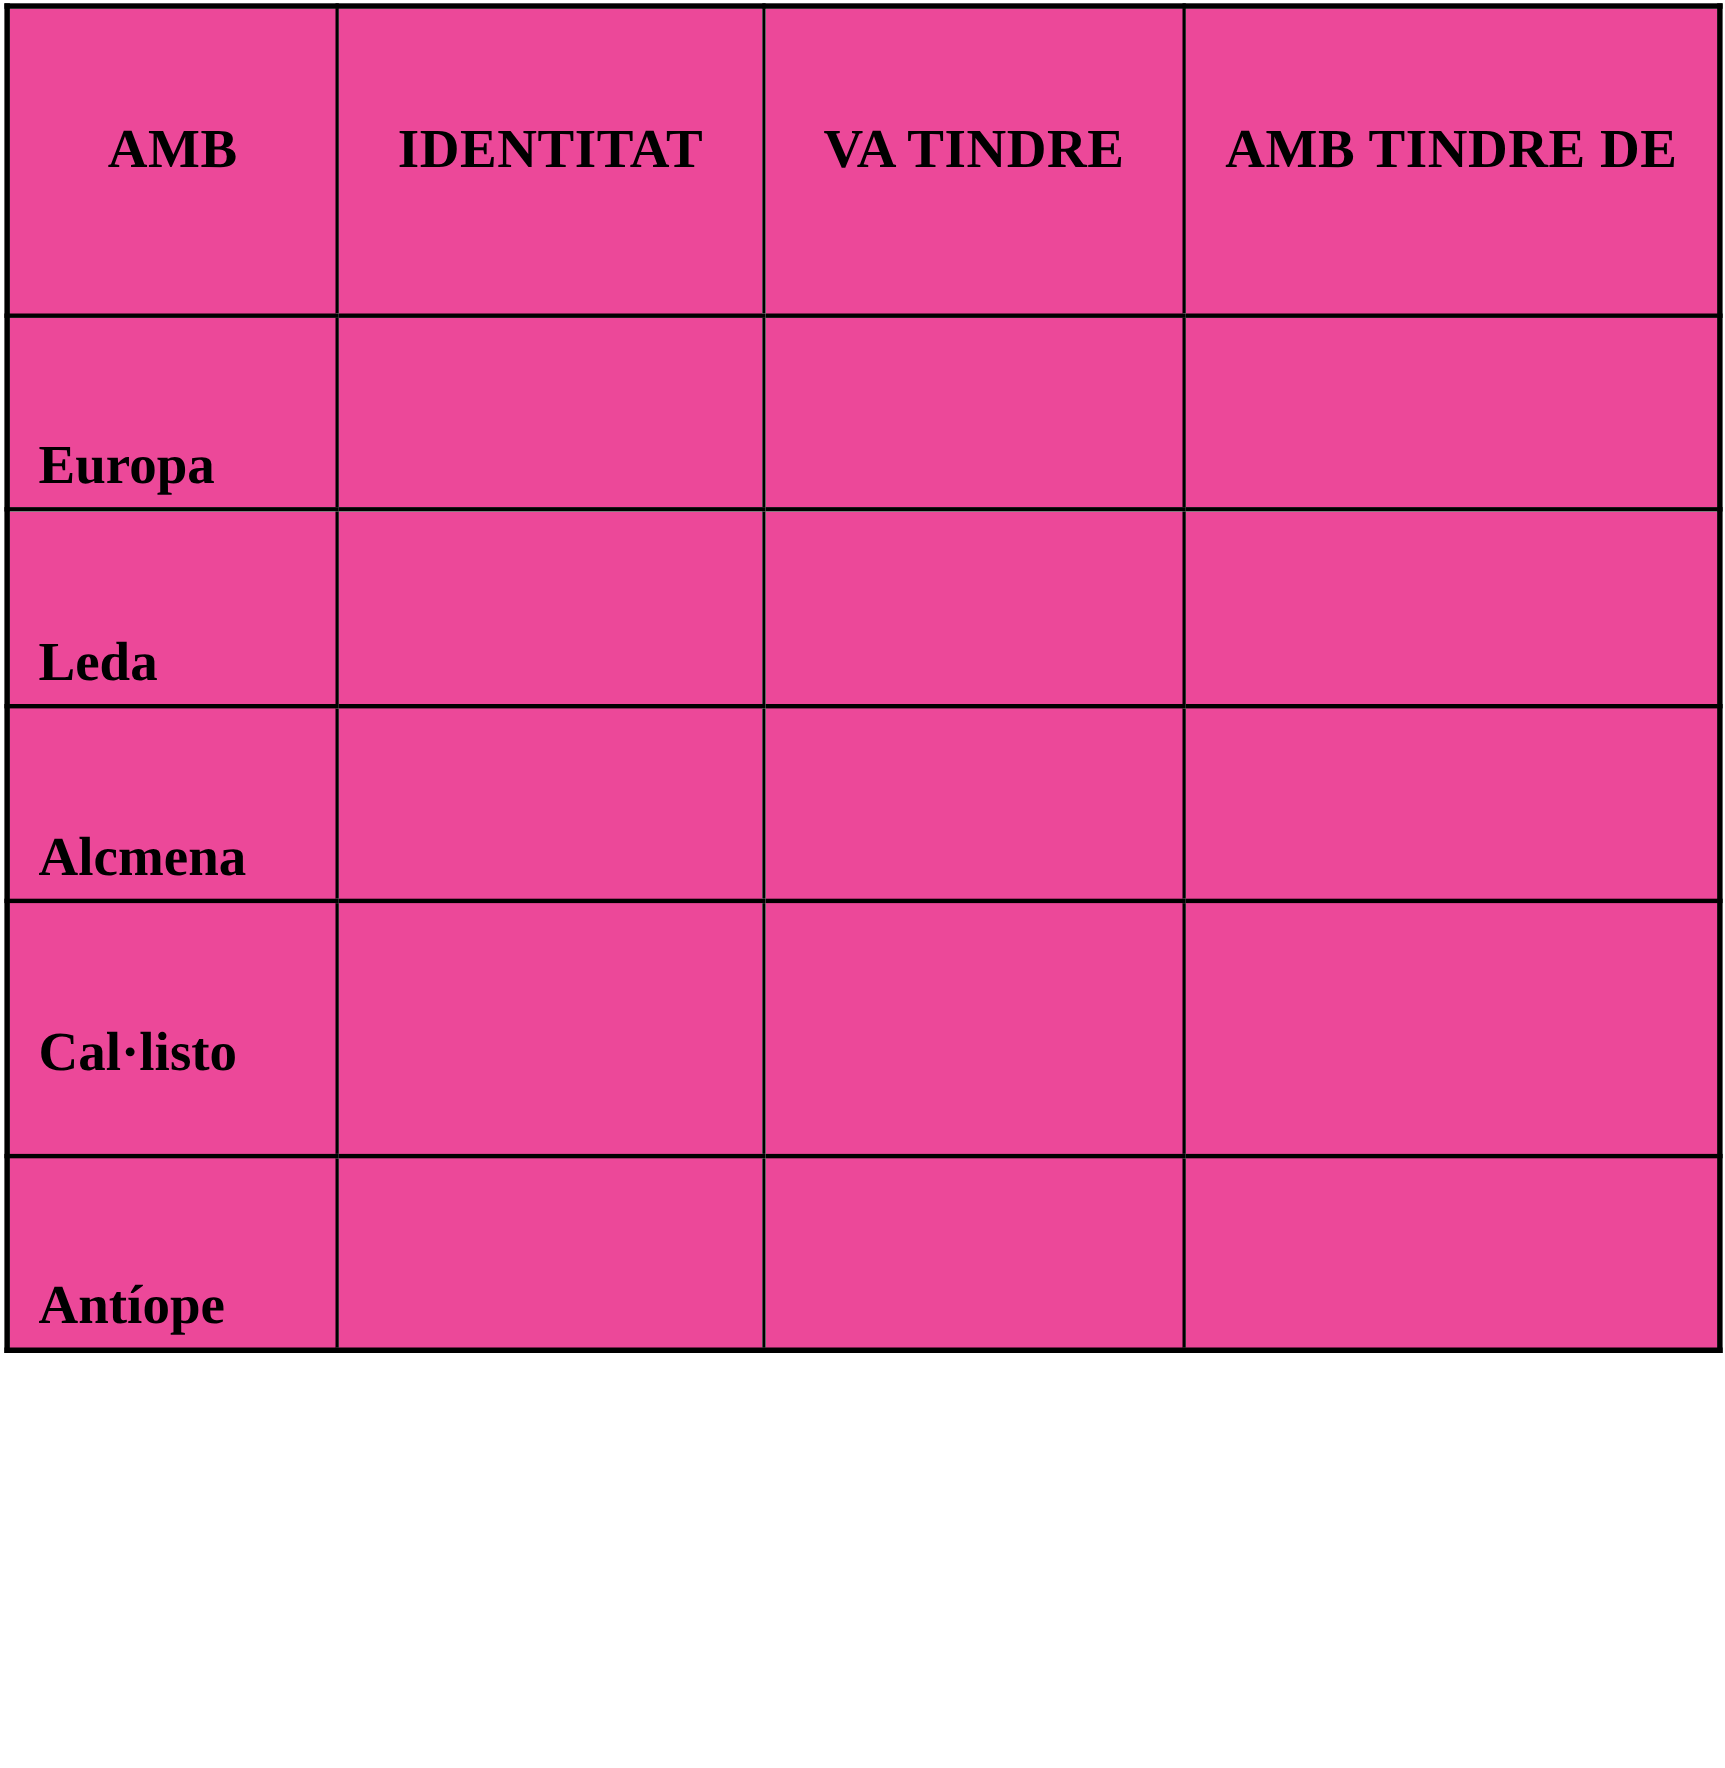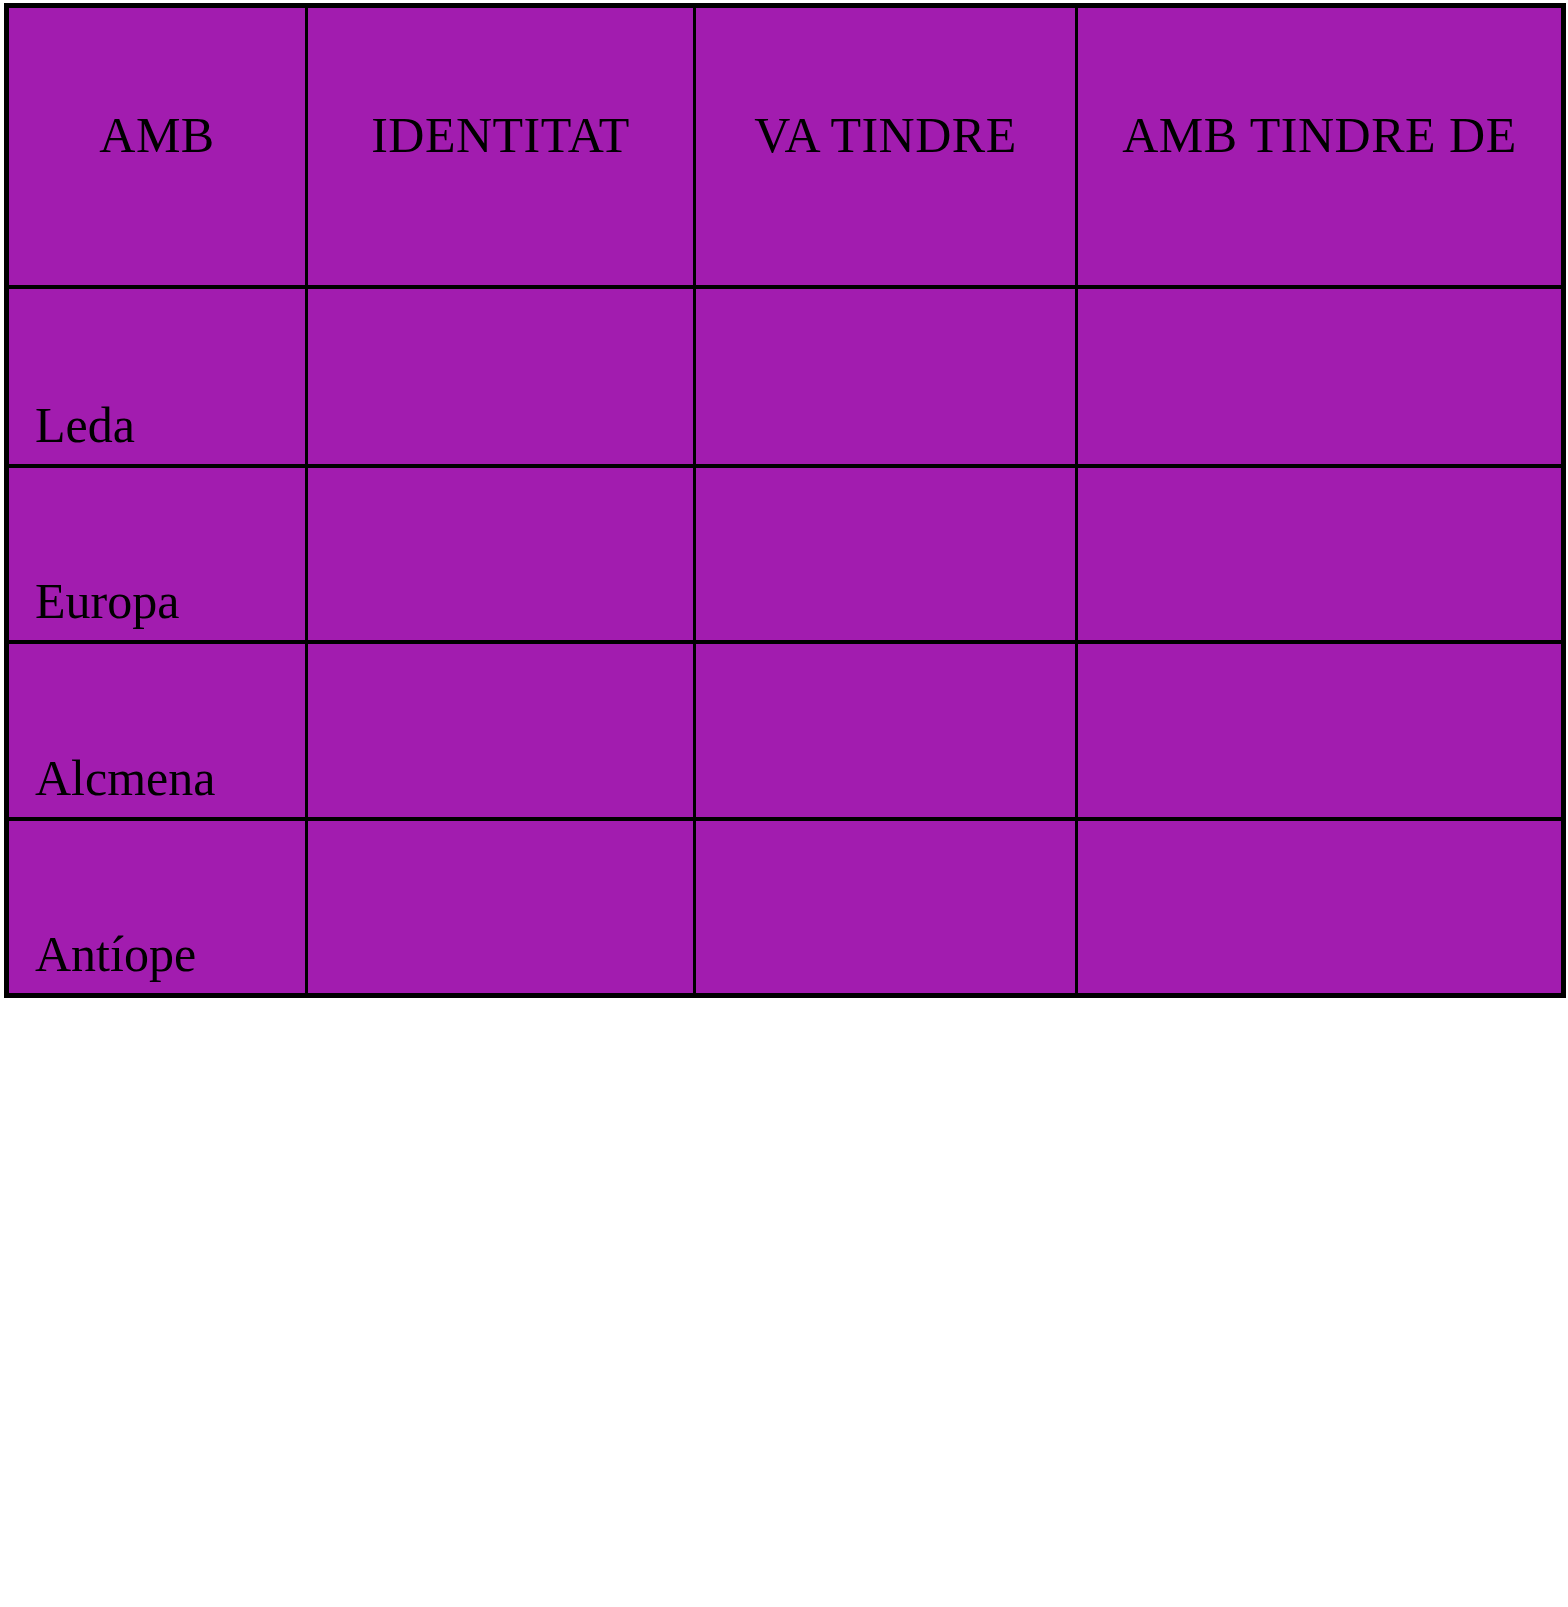--- a/index.html
+++ b/index.html
@@ -24,23 +24,23 @@
     background: #ffffff;
     border: 5px solid #000000;
   }
   table.worksheet th,
   table.worksheet td {
     border-left: 3px solid #000000;
     border-right: 3px solid #000000;
     border-top: 4px solid #000000;
     border-bottom: 4px solid #000000;
     font-size: 50px;
-    font-weight: normal;
+    font-weight: bold;
     color: #000000;
-    background: #a21caf;
+    background: #ec4899;
     overflow: hidden;
   }
   
   tr.header-row { height: 281px; }
   table.worksheet th {
     text-align: center;
     vertical-align: middle;
     padding: 0 6px 22px 6px;
     letter-spacing: 0.5px;
     white-space: nowrap;
@@ -79,43 +79,49 @@
     <col style="width:487px">
   </colgroup>
   <tbody>
     <tr class="header-row">
       <th>AMB</th>
       <th>IDENTITAT</th>
       <th>VA TINDRE</th>
       <th>AMB TINDRE DE</th>
     </tr>
 
-    <tr class="data-row row-leda">
-      <td class="row-label">Leda</td>
+    <tr class="data-row row-europa">
+      <td class="row-label">Europa</td>
       <td class="empty-cell"></td>
       <td class="empty-cell"></td>
       <td class="empty-cell"></td>
     </tr>
 
-    <tr class="data-row row-europa">
-      <td class="row-label">Europa</td>
+    <tr class="data-row row-leda">
+      <td class="row-label">Leda</td>
       <td class="empty-cell"></td>
       <td class="empty-cell"></td>
       <td class="empty-cell"></td>
     </tr>
 
 
 
     <tr class="data-row row-alcmena">
       <td class="row-label">Alcmena</td>
       <td class="empty-cell"></td>
       <td class="empty-cell"></td>
       <td class="empty-cell"></td>
     </tr>
 
+    <tr class="data-row row-callisto">
+      <td class="row-label">Cal·listo</td>
+      <td class="empty-cell"></td>
+      <td class="empty-cell"></td>
+      <td class="empty-cell"></td>
+    </tr>
 
     <tr class="data-row row-antiope">
       <td class="row-label">Antíope</td>
       <td class="empty-cell"></td>
       <td class="empty-cell"></td>
       <td class="empty-cell"></td>
     </tr>
   </tbody>
 </table>
 

